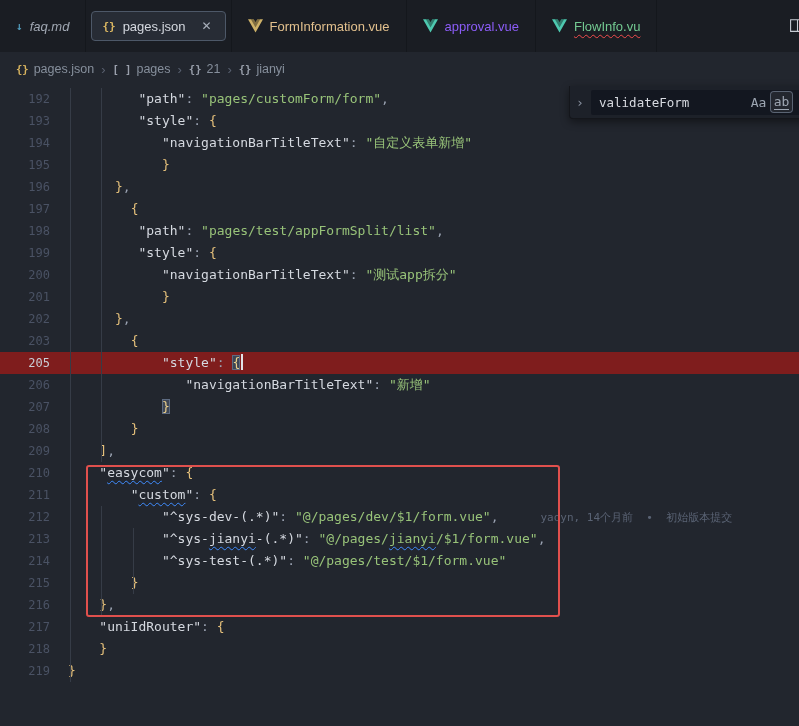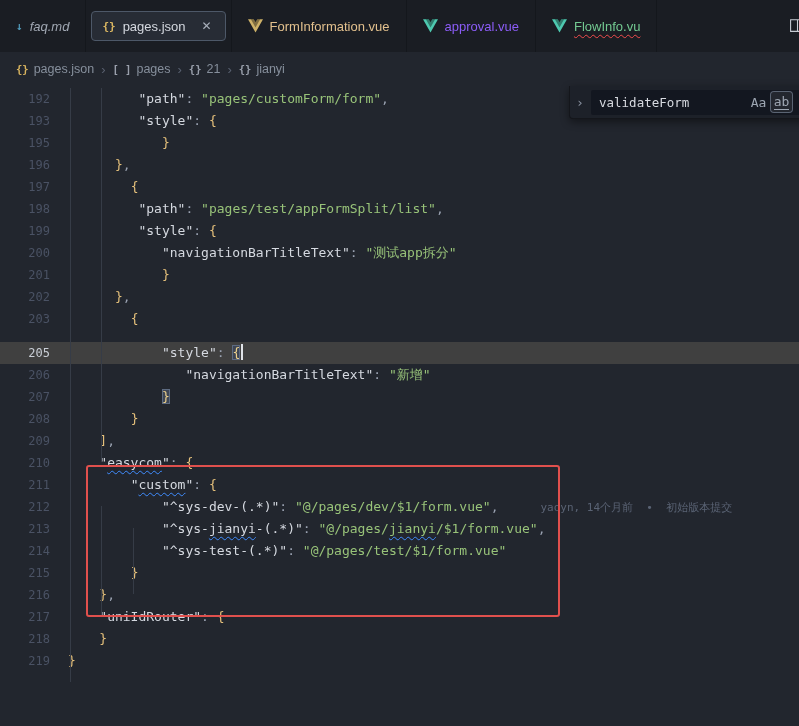--- a/index.html
+++ b/index.html
@@ -24,21 +24,21 @@
   .crumbs { height:34px; background:#22262e; display:flex; align-items:center; padding-left:16px;
             gap:7px; font-size:12.5px; color:#868f9c; }
   .crumb { display:flex; align-items:center; gap:5px; cursor:pointer; }
   .crumbicon { font-family:"DejaVu Sans Mono", monospace; font-size:10.5px; font-weight:bold; }
   .crumbsep { color:#596070; font-size:13px; }
 
   
   .editor { position:relative; height:640px; padding-top:2px;
             font-family:"DejaVu Sans Mono", monospace; font-size:13px; }
   .row { display:flex; height:22px; line-height:22px; }
-  .row.current { background:#404040;margin-top:12px; }
+  .row.current { background:#7f1d1d; }
   .ln { flex:0 0 50px; text-align:right; color:#4a5264; font-size:12px; }
   .row.current .ln { color:#c9ced6; }
   .code { white-space:pre; padding-left:18px; }
   .ws {}
   .k { color:#d5d9e0; }
   .p { color:#9aa2b1; }
   .s { color:#98c379; }
   .b { color:#e5c07b; }
   .bm { color:#ecd08c; background:#3d4554; box-shadow:inset 0 0 0 1px #5d6b82; }
   .sq { text-decoration:underline; text-decoration-style:wavy; text-decoration-color:#3f8cff;
@@ -154,20 +154,24 @@
     <div>
         <div class="row">
           <div class="ln">192</div>
           <div class="code"><span class="ws">         </span><span class="k">"path"</span><span class="p">: </span><span class="s">"pages/customForm/form"</span><span class="p">,</span></div>
         </div>
         <div class="row">
           <div class="ln">193</div>
           <div class="code"><span class="ws">         </span><span class="k">"style"</span><span class="p">: </span><span class="b">{</span></div>
         </div>
         <div class="row">
+          <div class="ln">194</div>
+          <div class="code"><span class="ws">            </span><span class="k">"navigationBarTitleText"</span><span class="p">: </span><span class="s">"自定义表单新增"</span></div>
+        </div>
+        <div class="row">
           <div class="ln">195</div>
           <div class="code"><span class="ws">            </span><span class="b">}</span></div>
         </div>
         <div class="row">
           <div class="ln">196</div>
           <div class="code"><span class="ws">      </span><span class="b">}</span><span class="p">,</span></div>
         </div>
         <div class="row">
           <div class="ln">197</div>
           <div class="code"><span class="ws">        </span><span class="b">{</span></div>

